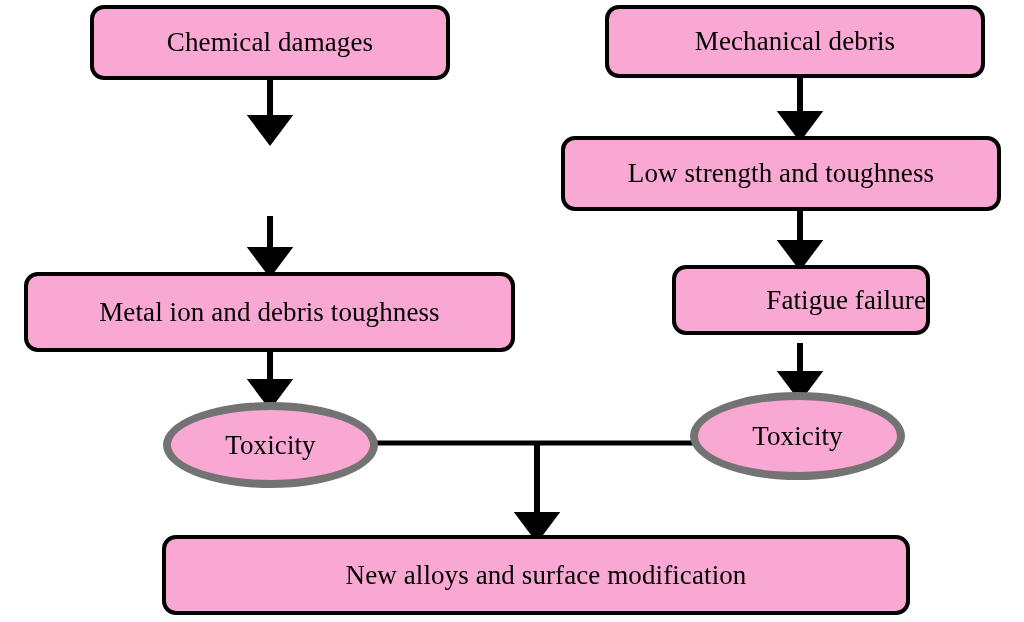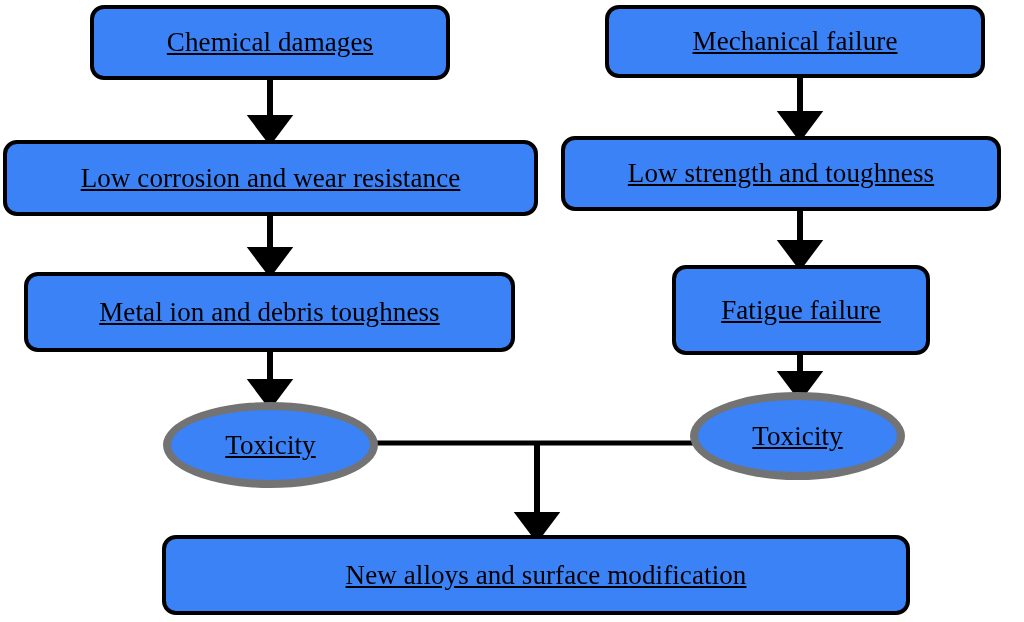--- a/index.html
+++ b/index.html
@@ -26,25 +26,24 @@
     width: 1024px;
     height: 622px;
     pointer-events: none;
   }
   .node {
     position: absolute;
     box-sizing: border-box;
     display: flex;
     align-items: center;
     justify-content: center;
-    background: #3b82f6;
+    background: #f9a8d4;
     text-align: center;
     line-height: 1.05;
     z-index: 2;
-    text-decoration: underline;
   }
   .node.process {
     border: 4px solid #000000;
     border-radius: 14px;
   }
   .node.terminal {
     border: 8px solid #737373;
     border-radius: 50% / 50%;
   }
   .node-label {
@@ -95,41 +94,38 @@
 
     <g>
       <line x1="537" y1="443" x2="537" y2="531" stroke="#000000" stroke-width="6" marker-end="url(#arrowhead)"></line>
     </g>
   </svg>
 
   <div class="node process" style="left:90px; top:5px; width:360px; height:75px; font-size:27px;">
     <span class="node-label">Chemical damages</span>
   </div>
 
-  <div class="node process" style="left:3px; top:140px; width:535px; height:76px; font-size:27px;">
-    <span class="node-label">Low corrosion and wear resistance</span>
-  </div>
 
   <div class="node process" style="left:24px; top:272px; width:491px; height:80px; font-size:27px;">
     <span class="node-label">Metal ion and debris toughness</span>
   </div>
 
   <div class="node terminal" style="left:163px; top:402px; width:215px; height:86px; font-size:27px;">
     <span class="node-label">Toxicity</span>
   </div>
 
   <div class="node process" style="left:605px; top:5px; width:380px; height:73px; font-size:27px;">
-    <span class="node-label">Mechanical failure</span>
+    <span class="node-label">Mechanical debris</span>
   </div>
 
   <div class="node process" style="left:561px; top:136px; width:440px; height:75px; font-size:27px;">
     <span class="node-label">Low strength and toughness</span>
   </div>
 
-  <div class="node process" style="left:672px; top:265px; width:258px; height:90px; font-size:27px;">
+  <div class="node process" style="left:672px; top:265px; width:258px; height:70px; font-size:27px;justify-content:flex-end;">
     <span class="node-label">Fatigue failure</span>
   </div>
 
   <div class="node terminal" style="left:690px; top:392px; width:215px; height:88px; font-size:27px;">
     <span class="node-label">Toxicity</span>
   </div>
 
   <div class="node process" style="left:162px; top:535px; width:748px; height:80px; font-size:27px;padding-left:20px;">
     <span class="node-label">New alloys and surface modification</span>
   </div>

